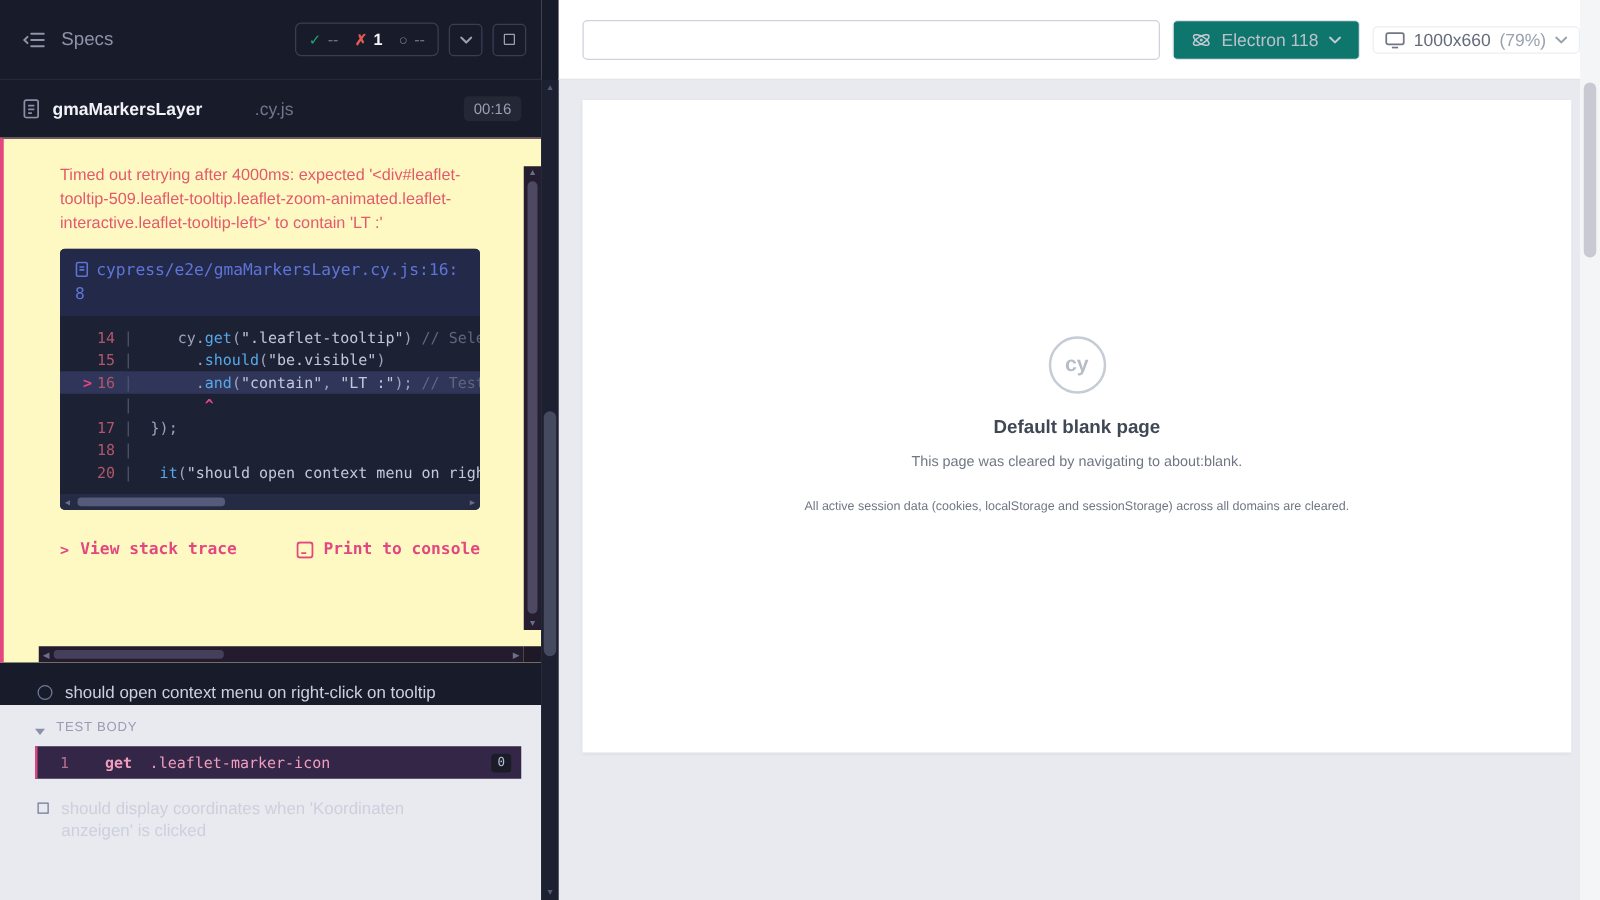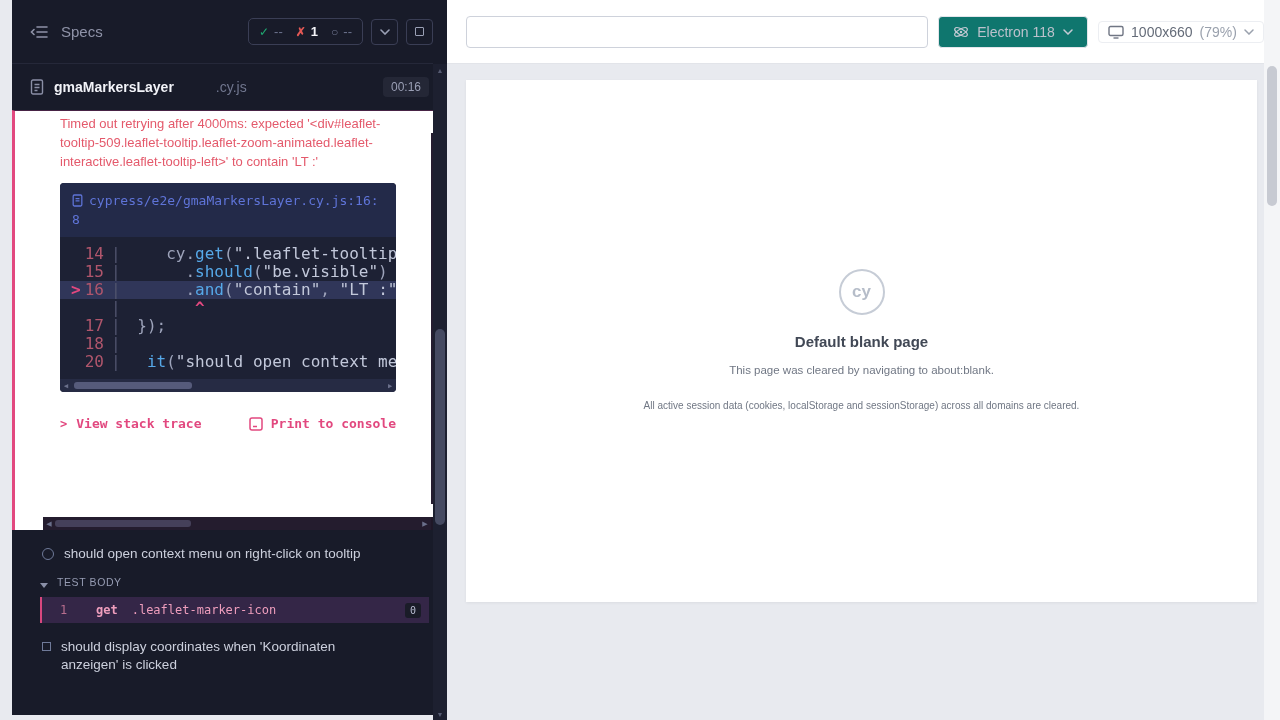--- a/index.html
+++ b/index.html
@@ -2,44 +2,44 @@
 <html><head>
 <meta charset="utf-8">
 <style>
   * { box-sizing: border-box; }
   html,body { margin:0; padding:0; }
   body {
     width:1280px; height:720px; position:relative; overflow:hidden;
     font-family:"Liberation Sans", sans-serif; background:#e8eaef;
   }
   
-  #reporter { position:absolute; left:12px; top:0; width:433px; height:715px; background:#181b29; color:#c8ccda; }
+  #reporter { position:absolute; left:0; top:0; width:433px; height:564px; background:#181b29; color:#c8ccda; }
   .rep-header { height:64px; border-bottom:1px solid #252839; display:flex; align-items:center; padding:0 12px 0 18px; }
   .rep-title { margin-left:13px; font-size:15px; color:#8f93a8; }
   .stats-box { margin-left:auto; display:flex; align-items:center; gap:13px; border:1px solid #3a3e55; border-radius:5px; padding:0 10px; height:27px; font-size:13px; }
   .stat { display:flex; gap:5px; align-items:center; color:#6f7590; }
   .ic-pass { color:#1fa971; font-size:12px; }
   .ic-fail { color:#e25855; font-size:12px; font-weight:bold; }
   .ic-pend { color:#6f7590; font-size:12px; }
   .stat-fail-num { color:#f4f5f9; font-weight:bold; }
   .hdr-btn { width:27px; height:26px; border:1px solid #3a3e55; border-radius:4px; display:flex; align-items:center; justify-content:center; margin-left:8px; color:#9aa0b5; background:transparent; cursor:pointer; }
   .sq-glyph { width:9px; height:9px; border:1.5px solid #9aa0b5; border-radius:1px; }
 
   .spec-row { height:46px; display:flex; align-items:center; padding:0 16px 0 18px; }
   .spec-name { margin-left:10px; font-size:14px; font-weight:bold; color:#f2f3f8; }
   .spec-ext { font-size:14px; color:#70768e;margin-left:42px; }
   .spec-duration { margin-left:auto; background:#242736; border-radius:4px; padding:3px 8px; font-size:12px; color:#9a9fb5; }
 
   
-  .attempt { position:relative; height:420px; background:#ffffff; border-left:3px solid #e2487f; border-top:1px solid #472345; padding:3px 0 0 45px; overflow:hidden; }
+  .attempt { position:relative; height:420px; background:#fef9c3; border-left:3px solid #e2487f; border-top:1px solid #472345; padding:19px 0 0 45px; overflow:hidden; }
   .err-msg { width:338px; font-size:13px; line-height:19px; color:#e4596b; word-wrap:break-word; }
   .codeframe { width:336px; margin-top:12px; background:#1d2134; border-radius:4px; overflow:hidden; font-family:"DejaVu Sans Mono", monospace; }
   .cf-header { background:#232a49; padding:8px 12px; font-size:13px; line-height:19px; color:#5f74d8; word-break:break-all; }
   .cf-header svg { vertical-align:-2px; margin-right:6px; }
-  .cf-body { padding:8px 0 0 0; font-size:16px; line-height:18px;text-align:right; }
+  .cf-body { padding:8px 0 0 0; font-size:12px; line-height:18px;text-align:right; }
   .code-line { display:flex; white-space:pre; height:18px; overflow:hidden; }
   .code-line.hl { background:#303659; }
   .gutter { width:44px; display:inline-flex; justify-content:flex-end; align-items:center; color:#b0566c; flex:none; }
   .mk { color:#e2487f; margin-right:4px; font-weight:bold; }
   .pipe { color:#50546e; padding:0 7px; flex:none; }
   .codetxt .p { color:#9da3ba; } .codetxt .fn { color:#56a8e8; } .codetxt .str { color:#c2c8da; }
   .codetxt .cm { color:#60667f; } .codetxt .crt { color:#e2487f; font-weight:bold; }
   .cf-hscroll { margin-top:8px; height:13px; background:#262b44; position:relative; }
   .hs-arrow { position:absolute; top:0; height:13px; width:12px; display:flex; align-items:center; justify-content:center; font-size:7px; color:#6a6f8a; }
   .cf-hscroll .thumb { position:absolute; left:14px; top:3px; width:118px; height:7px; background:#565b7b; border-radius:3px; }

